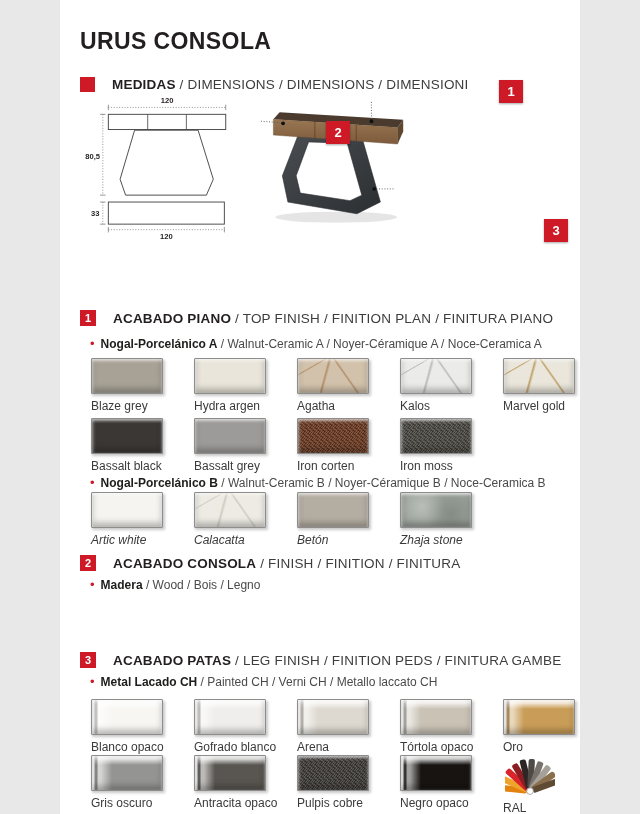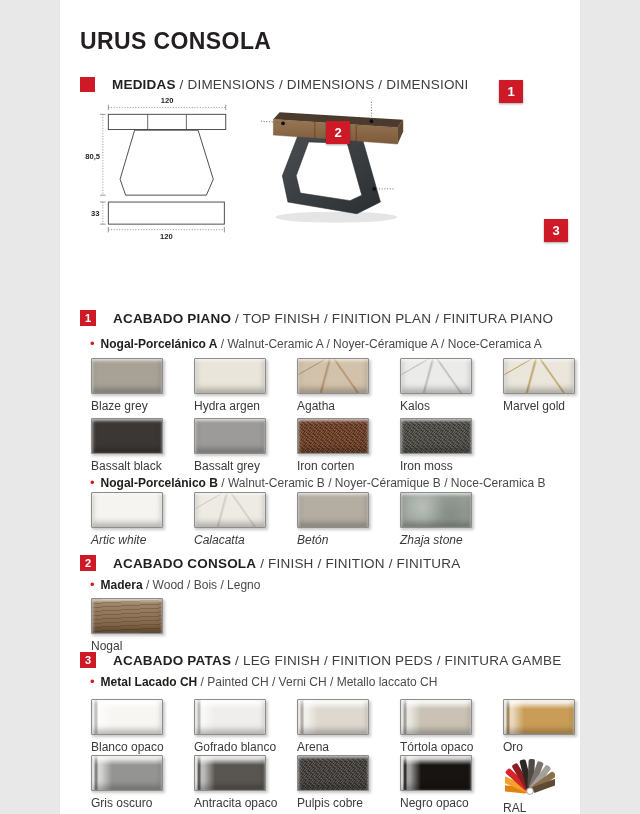--- a/index.html
+++ b/index.html
@@ -201,26 +201,20 @@
       </div>
     </div>
 
   <div class="sec" style="top:555px;">
     <span class="sec-num">2</span>
     <span class="sec-title"><b>ACABADO CONSOLA</b><span class="rest"> / FINISH / FINITION / FINITURA</span></span>
   </div>
 
   <div class="bullet" style="top:577px;"><span class="dot">•</span><b>Madera</b><span> / Wood / Bois / Legno</span></div>
 
-  <div class="swrow" style="top:598px;">
-      <div class="cell">
-        <div class="chip tex-wood" style="background-color: rgb(142, 107, 73);"></div>
-        <div class="cell-label">Nogal</div>
-      </div>
-    </div>
 
   <div class="sec" style="top:652px;">
     <span class="sec-num">3</span>
     <span class="sec-title"><b>ACABADO PATAS</b><span class="rest"> / LEG FINISH / FINITION PEDS / FINITURA GAMBE</span></span>
   </div>
 
   <div class="bullet" style="top:674px;"><span class="dot">•</span><b>Metal Lacado CH</b><span> / Painted CH / Verni CH / Metallo laccato CH</span></div>
 
   <div class="swrow" style="top:699px;">
       <div class="cell">

